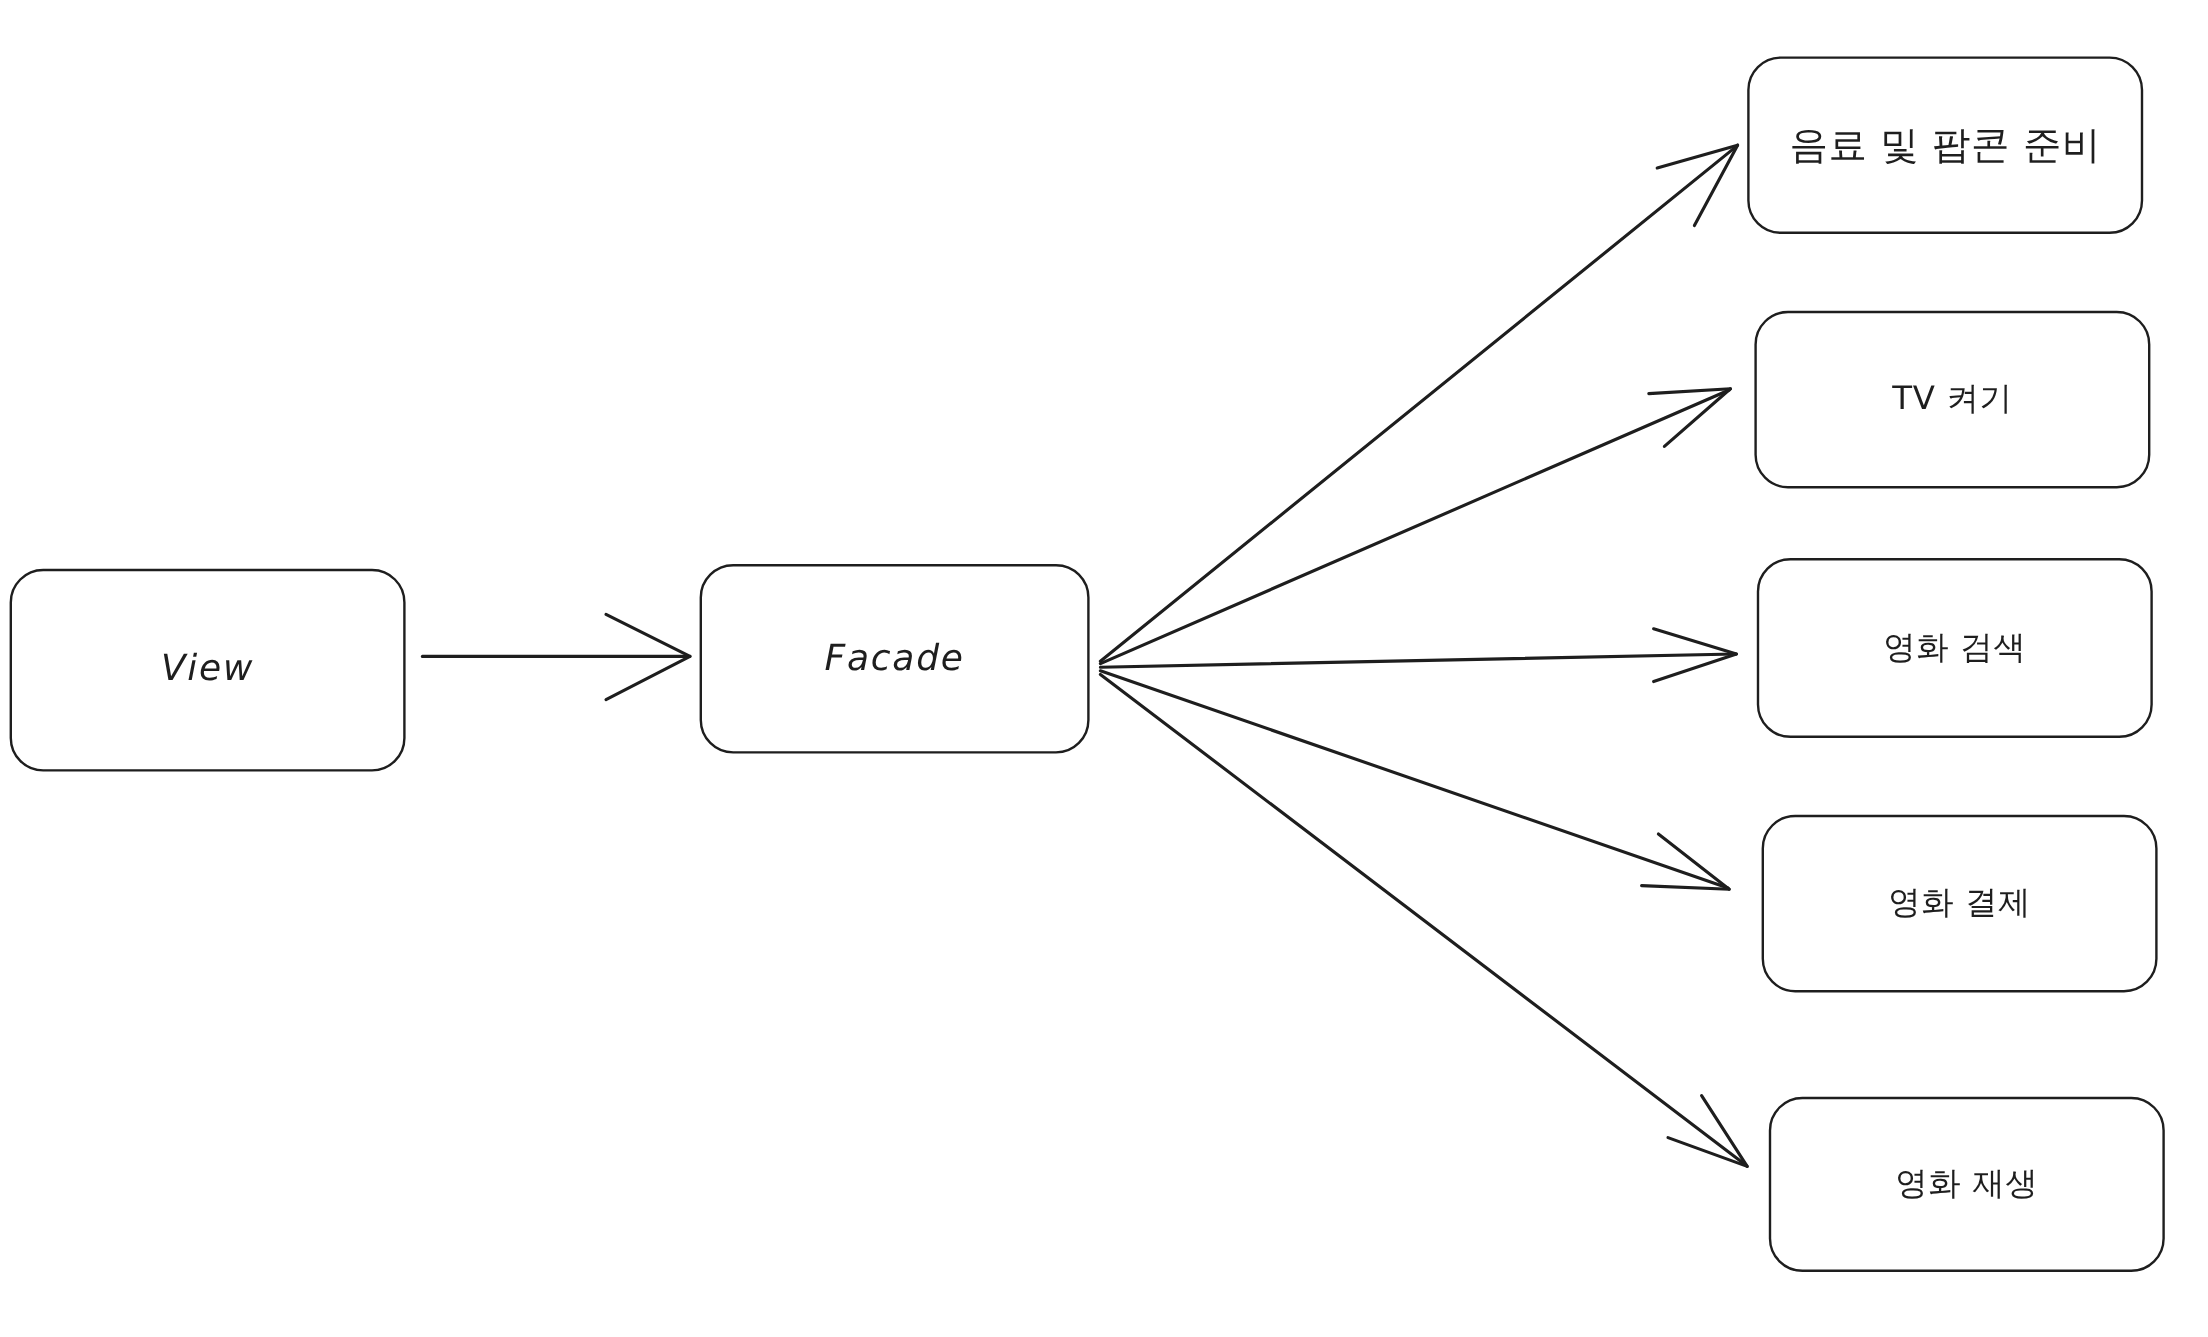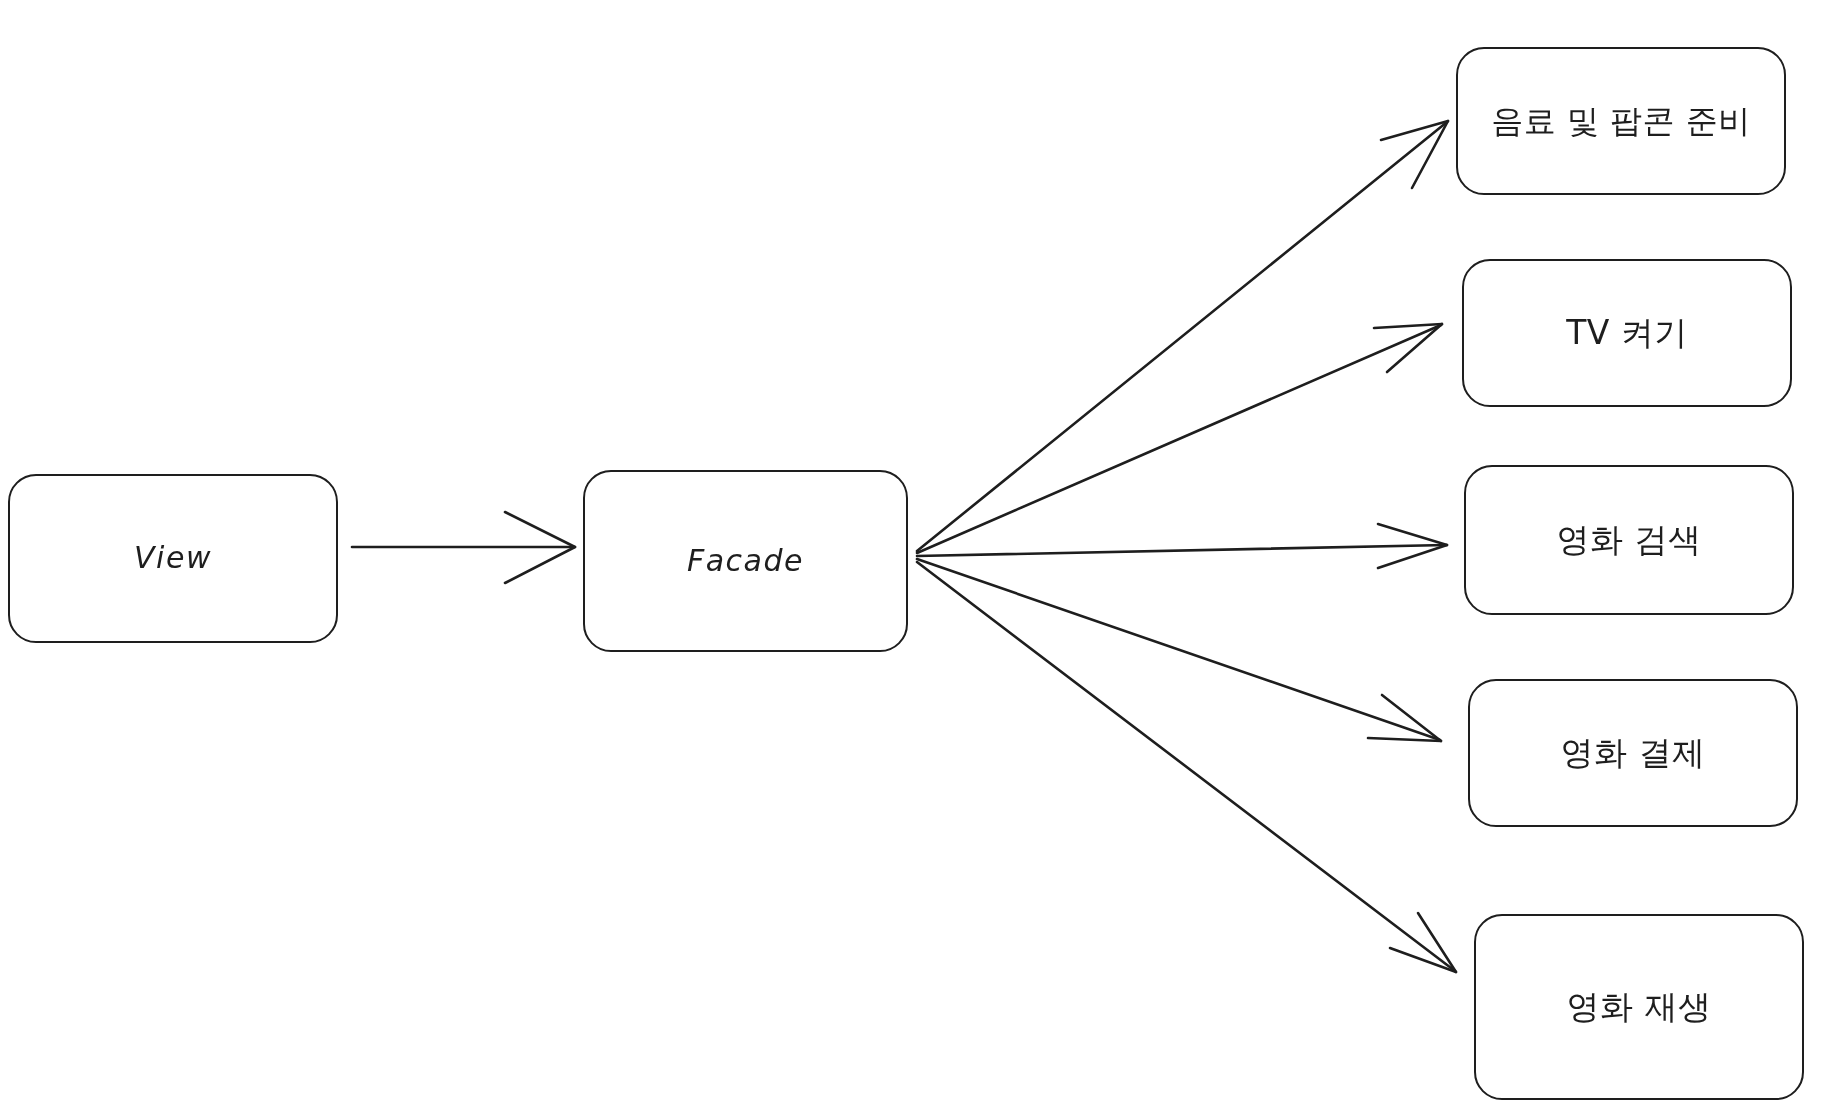--- a/index.html
+++ b/index.html
@@ -47,21 +47,21 @@
   .label-hand {
     font-family: "DejaVu Sans", sans-serif;
     font-size: 30px;
     font-style: italic;
     font-weight: 400;
     letter-spacing: 1.5px;
   }
   
   .label-kr {
     font-family: "DejaVu Sans", "Liberation Sans", sans-serif;
-    font-size: 33px;
+    font-size: 27px;
     font-weight: 500;
     letter-spacing: 0.5px;
   }
   .label-kr-wide {
     font-size: 32px;
   }
 </style>
 </head>
 <body>
 
@@ -106,37 +106,37 @@
         <path d="M1390,948 L1456,972"></path>
       </g>
 
     </g>
   </svg>
 
   <div class="node" style="left:8px; top:474px; width:330px; height:169px;">
     <span class="node-label label-hand">View</span>
   </div>
 
-  <div class="node" style="left:583px; top:470px; width:325px; height:182px;">
+  <div class="node" style="left:583px; top:470px; width:325px; height:158px;">
     <span class="node-label label-hand">Facade</span>
   </div>
 
   <div class="node" style="left:1456px; top:47px; width:330px; height:148px;">
     <span class="node-label label-kr label-kr-wide">음료 및 팝콘 준비</span>
   </div>
 
   <div class="node" style="left:1462px; top:259px; width:330px; height:148px;">
     <span class="node-label label-kr">TV 켜기</span>
   </div>
 
   <div class="node" style="left:1464px; top:465px; width:330px; height:150px;">
     <span class="node-label label-kr">영화 검색</span>
   </div>
 
   <div class="node" style="left:1468px; top:679px; width:330px; height:148px;">
     <span class="node-label label-kr">영화 결제</span>
   </div>
 
-  <div class="node" style="left:1474px; top:914px; width:330px; height:186px;">
+  <div class="node" style="left:1474px; top:914px; width:330px; height:146px;">
     <span class="node-label label-kr">영화 재생</span>
   </div>
 
 </div>
 
 </body></html>

